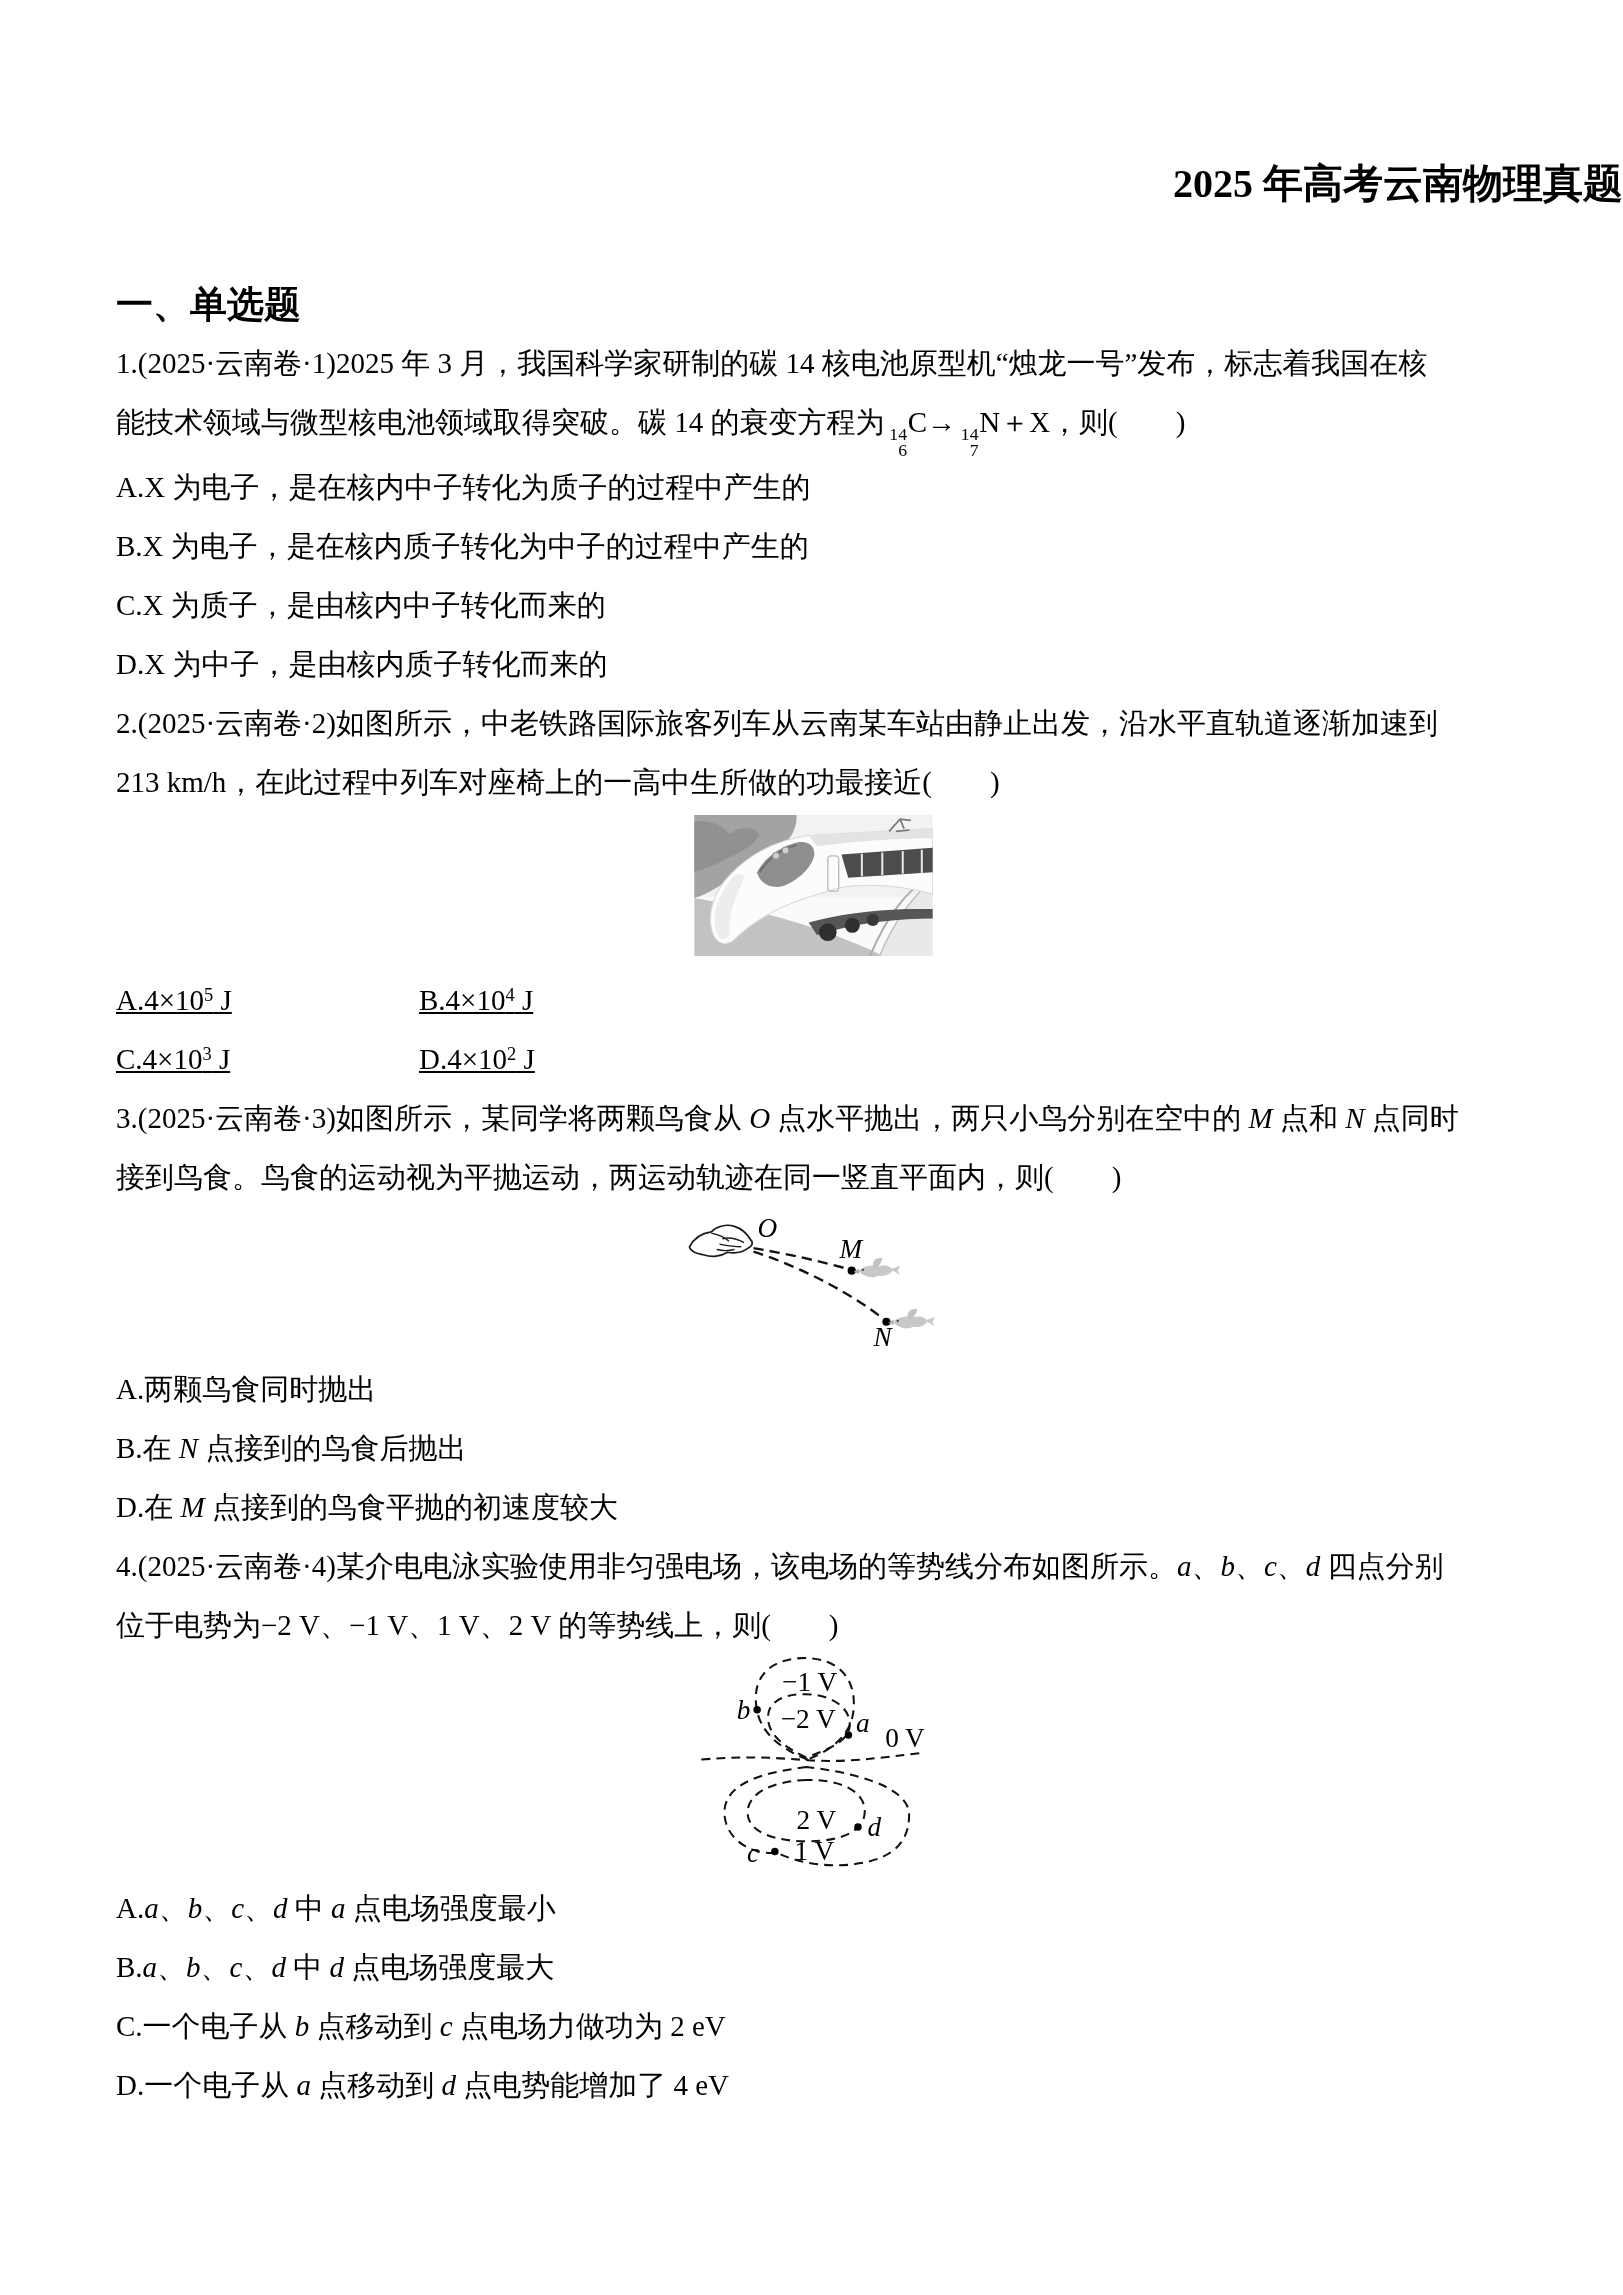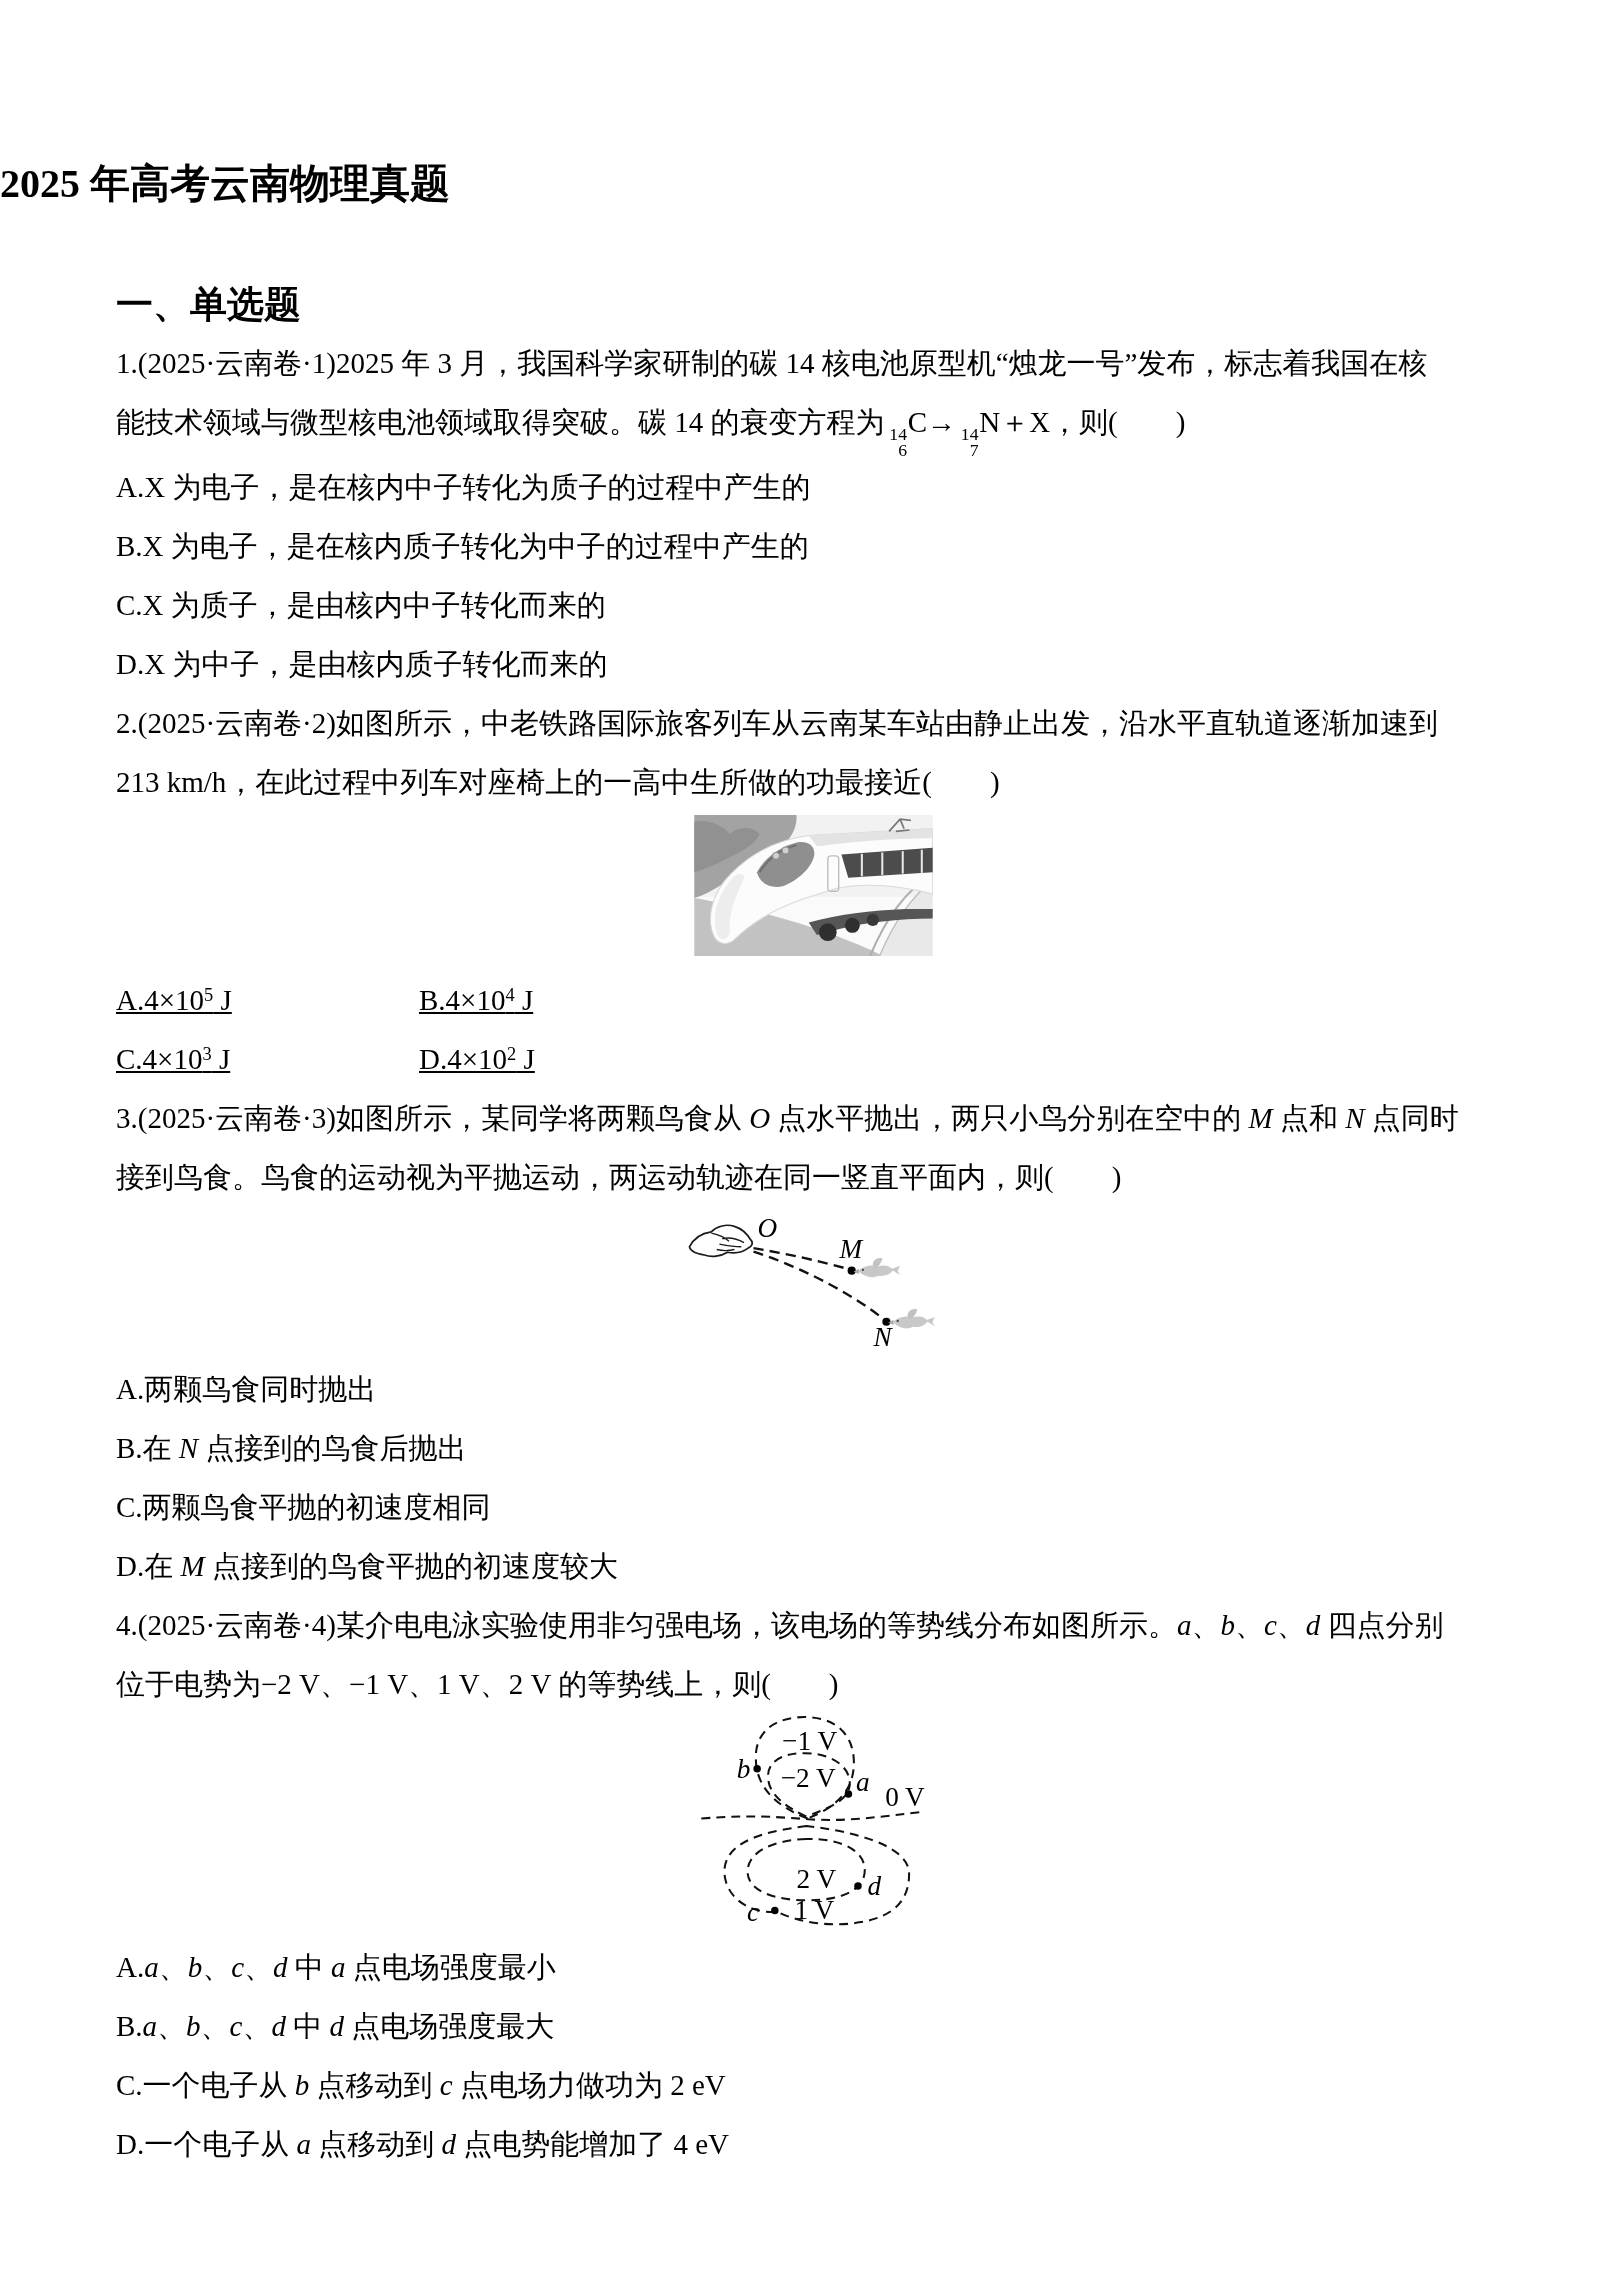--- a/index.html
+++ b/index.html
@@ -4,21 +4,21 @@
 <title>2025年高考云南物理真题</title>
 <style>
   html,body{margin:0;padding:0;background:#ffffff;}
   body{
     width:1623px;height:2295px;position:relative;color:#000;
     font-family:"Liberation Serif","DejaVu Serif",serif;
     font-size:29px;line-height:59px;
   }
   .content{padding:0 113px 0 116px;}
   .title{
-    margin:153px 0 0;text-align:left;font-weight:700;
+    margin:153px 0 0;text-align:right;font-weight:700;
     font-size:40px;line-height:61px;
   }
   .section{
     margin:61px 0 0;font-weight:700;font-size:37px;line-height:59px;
     font-family:"Liberation Sans","DejaVu Sans",sans-serif;
   }
   .line{white-space:nowrap;line-height:59px;}
   .i{font-style:italic;}
   .sup{font-size:18.4px;vertical-align:9.5px;line-height:0;}
   .stack{
@@ -131,21 +131,20 @@
         <circle cx="297" cy="168" r="6" fill="#000"></circle>
         <text class="svglab svgit" x="228" y="74">M</text>
         <text class="svglab svgit" x="278" y="204">N</text>
         <use href="#bird" transform="translate(254,80) scale(0.85)"></use>
         <use href="#bird" transform="translate(305,155) scale(0.85)"></use>
       </svg>
     </div>
 
     <div class="line"><span>A.两颗鸟食同时抛出</span></div>
     <div class="line"><span>B.在 </span><span class="i">N</span><span> 点接到的鸟食后抛出</span></div>
-    <div class="line"><span>C.两颗鸟食平抛的初速度相同</span></div>
     <div class="line"><span>D.在 </span><span class="i">M</span><span> 点接到的鸟食平抛的初速度较大</span></div>
   </div>
 
   <div>
     <div class="line"><span>4.(2025·云南卷·4)某介电电泳实验使用非匀强电场，该电场的等势线分布如图所示。</span><span class="i">a</span><span>、</span><span class="i">b</span><span>、</span><span class="i">c</span><span>、</span><span class="i">d</span><span> 四点分别</span></div>
     <div class="line"><span>位于电势为−2 V、−1 V、1 V、2 V 的等势线上，则(　　)</span></div>
 
     <div class="fig fig-field">
       <svg width="232" height="218" viewBox="0 0 340 320" style="font-size:43px">
 

